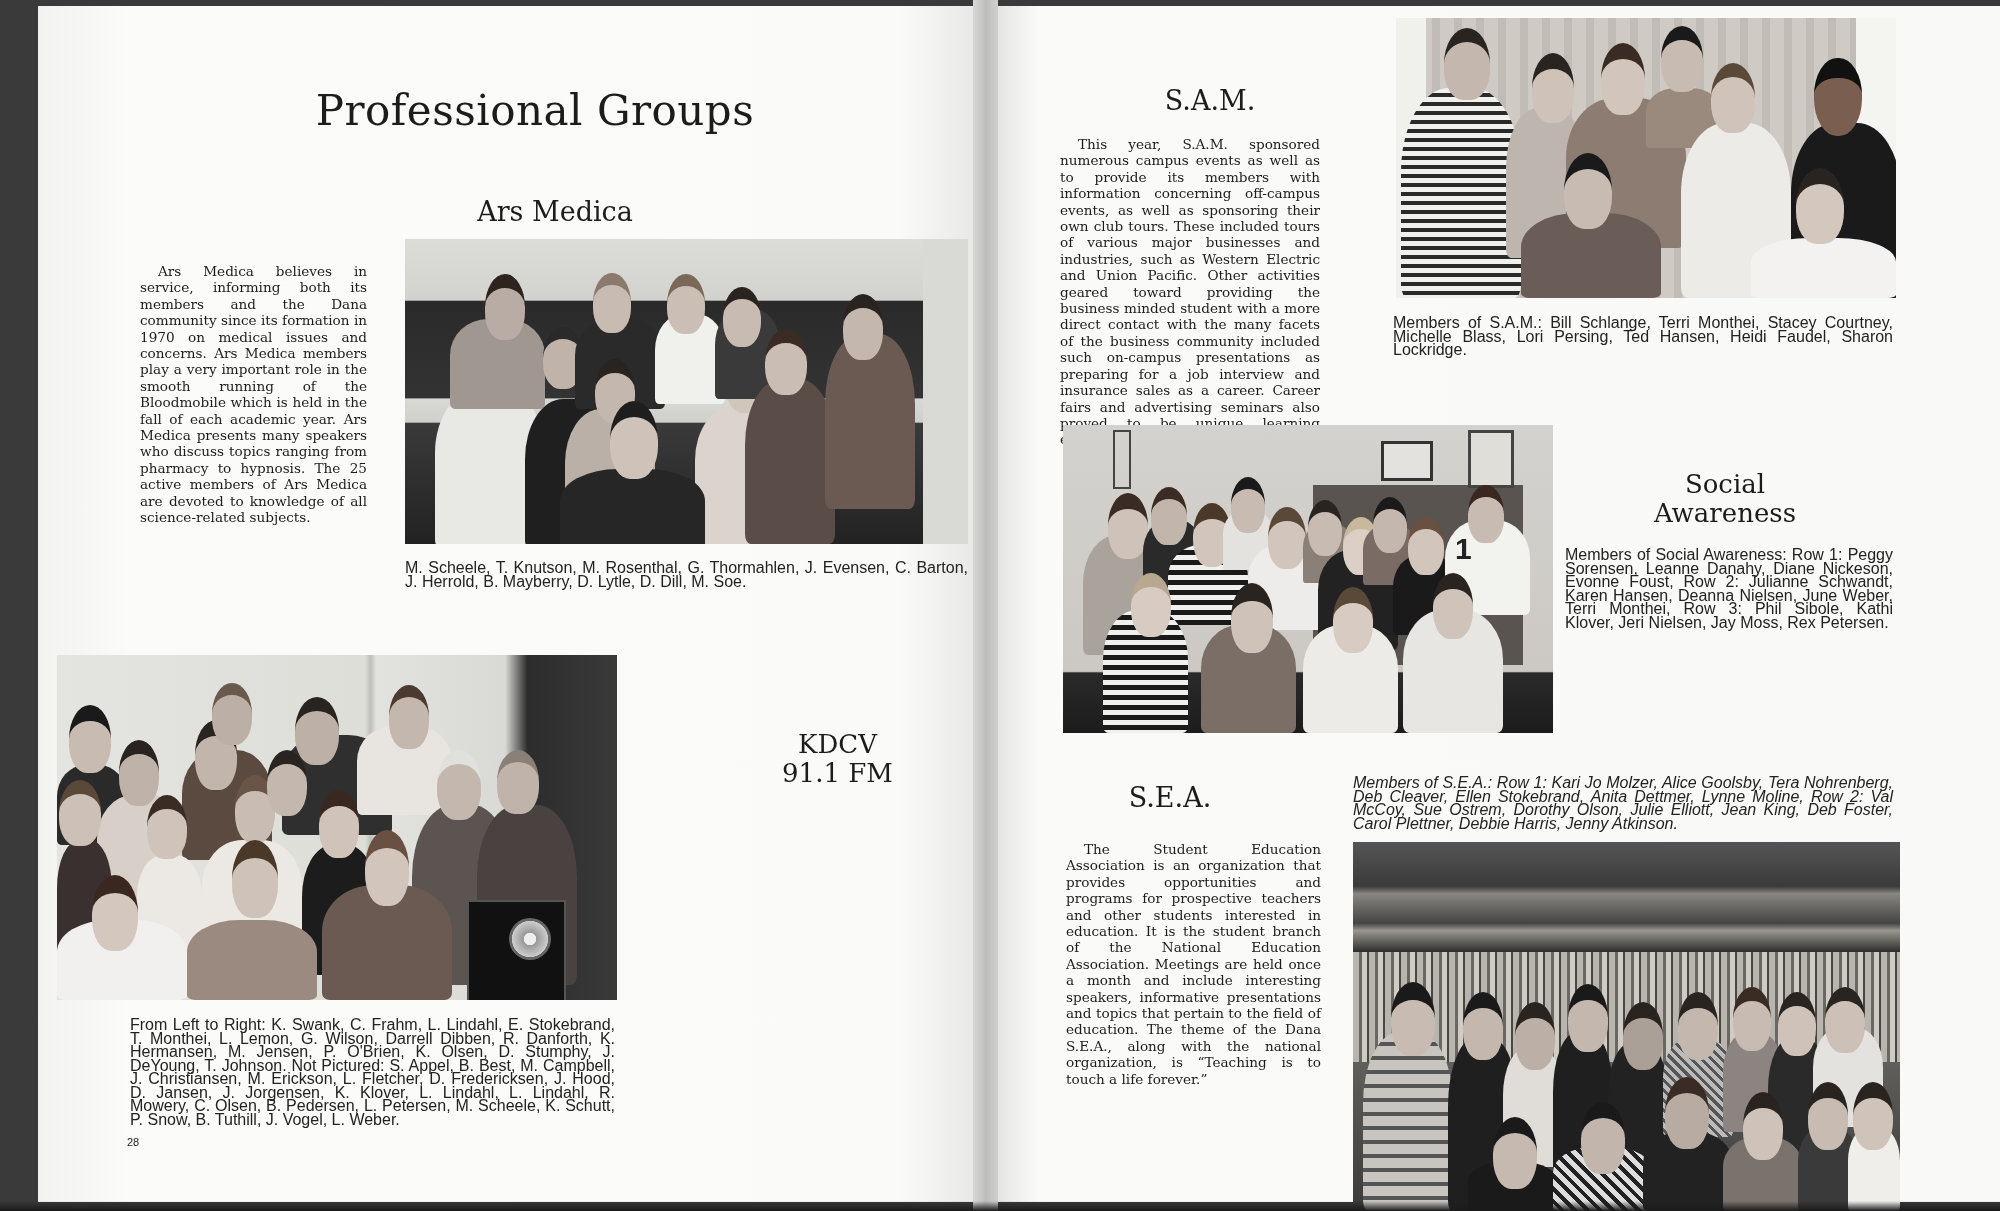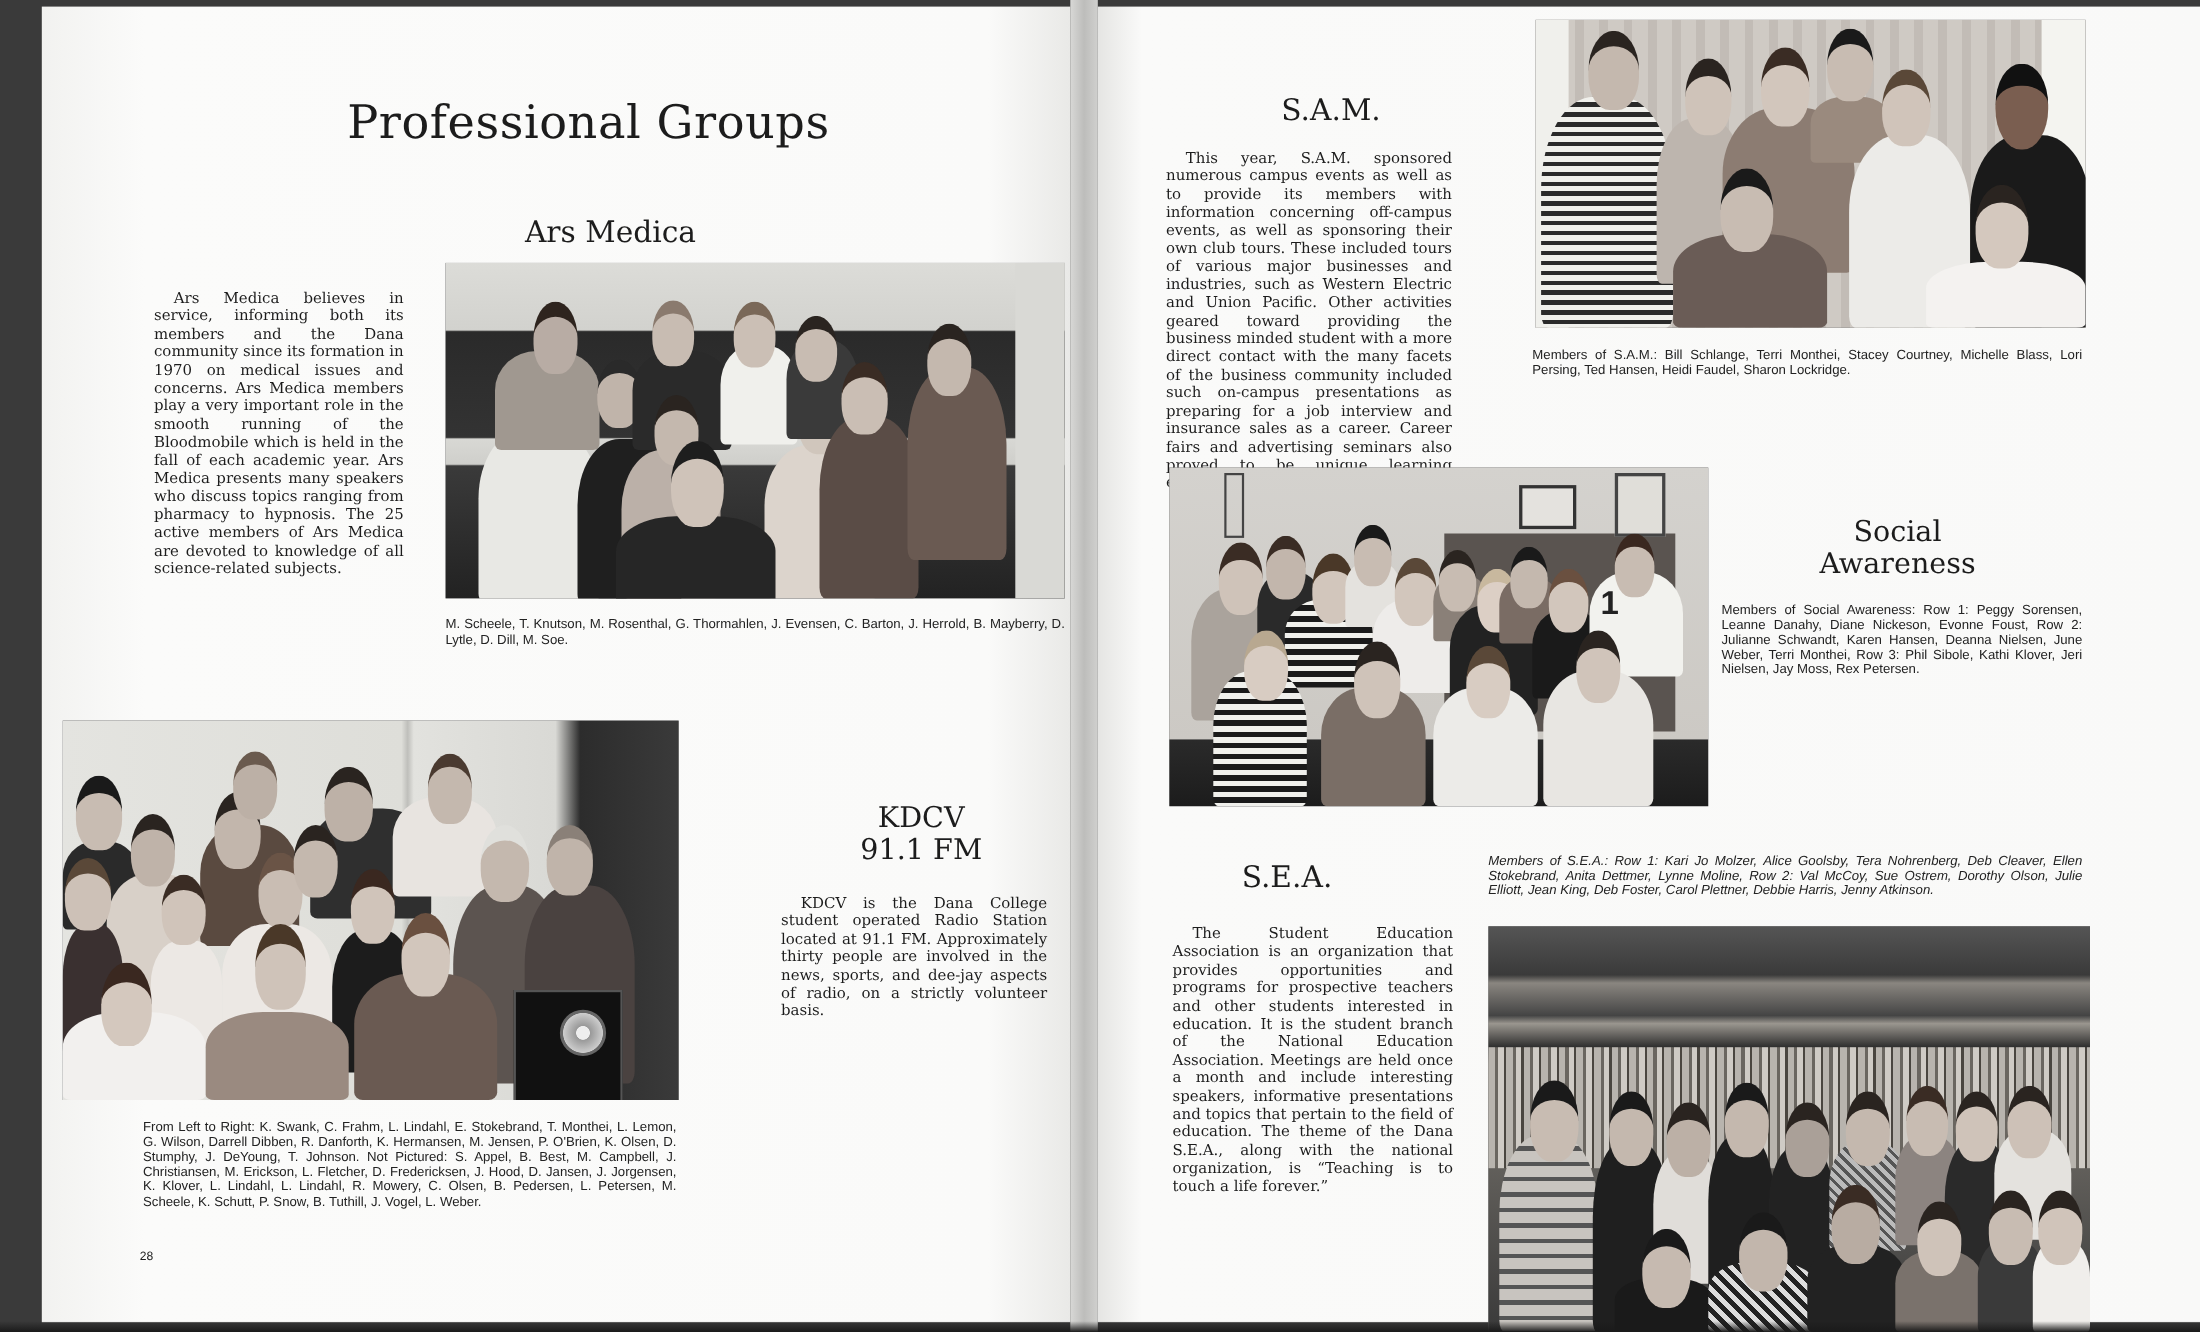--- a/index.html
+++ b/index.html
@@ -9,21 +9,21 @@
   .page.right{left:998px;width:1002px;background:linear-gradient(90deg,#e5e5e3 0%,#fafaf9 4%,#f9f9f8 100%);}
   .gutter{position:absolute;left:973px;top:0;width:25px;height:1211px;background:linear-gradient(90deg,#d8d8d6,#bdbdbb 50%,#d0d0ce);}
   .edge-strip{position:absolute;left:50px;top:10px;width:12px;height:1140px;background:linear-gradient(180deg,#222 0,#555 10%,#888 30%,#ddd 38%,#bbb 55%,#7a5a50 72%,#999 85%,#bbb 100%);opacity:.8;}
   .bottom-shadow{position:absolute;left:0;bottom:0;width:2000px;height:10px;background:linear-gradient(180deg,rgba(0,0,0,0),#1a1a1a);}
 
   .abs{position:absolute;}
   .title{font-size:42px;font-weight:normal;letter-spacing:.5px;text-align:center;}
   .heading{font-size:27px;text-align:center;line-height:1.1;}
   .body-text{font-size:13.6px;line-height:16.4px;text-align:justify;text-indent:18px;}
   .body-text p{margin:12px;}
-  .caption{font-family:"Liberation Sans",sans-serif;font-size:12px;line-height:13.5px;text-align:justify;color:#222;}
+  .caption{font-family:"Liberation Sans",sans-serif;font-size:16px;line-height:13.5px;text-align:justify;color:#222;}
   .page-num{font-family:"Liberation Sans",sans-serif;font-size:11px;}
 
   .photo{position:absolute;overflow:hidden;background:#6b6b6b;}
   .photo .wall{position:absolute;inset:0;}
   .person{position:absolute;border-radius:50% 50% 42% 42%;}
   .body{position:absolute;border-radius:40% 40% 6% 6%;}
 </style>
 </head>
 <body>
 
@@ -105,21 +105,20 @@
     <div class="abs" style="left:40px;top:16px;width:42px;height:42px;border-radius:50%;background:radial-gradient(circle,#eee 0 20%,#999 22%,#ccc 60%,#666 62%);"></div>
   </div>
 </div>
 
 <div class="abs heading" style="left:740px;top:730px;width:195px;font-size:26px;line-height:29px;">
   <div>KDCV</div>
   <div>91.1 FM</div>
 </div>
 
 <div class="abs body-text" style="left:698px;top:801px;width:266px;">
-  <p>KDCV is the Dana College student operated Radio Station located at 91.1 FM. Approximately thirty people are involved in the news, sports, and dee-jay aspects of radio, on a strictly volunteer basis.</p>
 </div>
 
 <div class="abs caption" style="left:130px;top:1018px;width:485px;">From Left to Right: K. Swank, C. Frahm, L. Lindahl, E. Stokebrand, T. Monthei, L. Lemon, G. Wilson, Darrell Dibben, R. Danforth, K. Hermansen, M. Jensen, P. O'Brien, K. Olsen, D. Stumphy, J. DeYoung, T. Johnson. Not Pictured: S. Appel, B. Best, M. Campbell, J. Christiansen, M. Erickson, L. Fletcher, D. Fredericksen, J. Hood, D. Jansen, J. Jorgensen, K. Klover, L. Lindahl, L. Lindahl, R. Mowery, C. Olsen, B. Pedersen, L. Petersen, M. Scheele, K. Schutt, P. Snow, B. Tuthill, J. Vogel, L. Weber.</div>
 
 <div class="abs page-num" style="left:87px;top:1136px;margin-left:40px;">28</div>
 
 <div class="page right"></div>
 
 <div class="abs heading" style="left:1130px;top:86px;width:160px;">S.A.M.</div>
 

